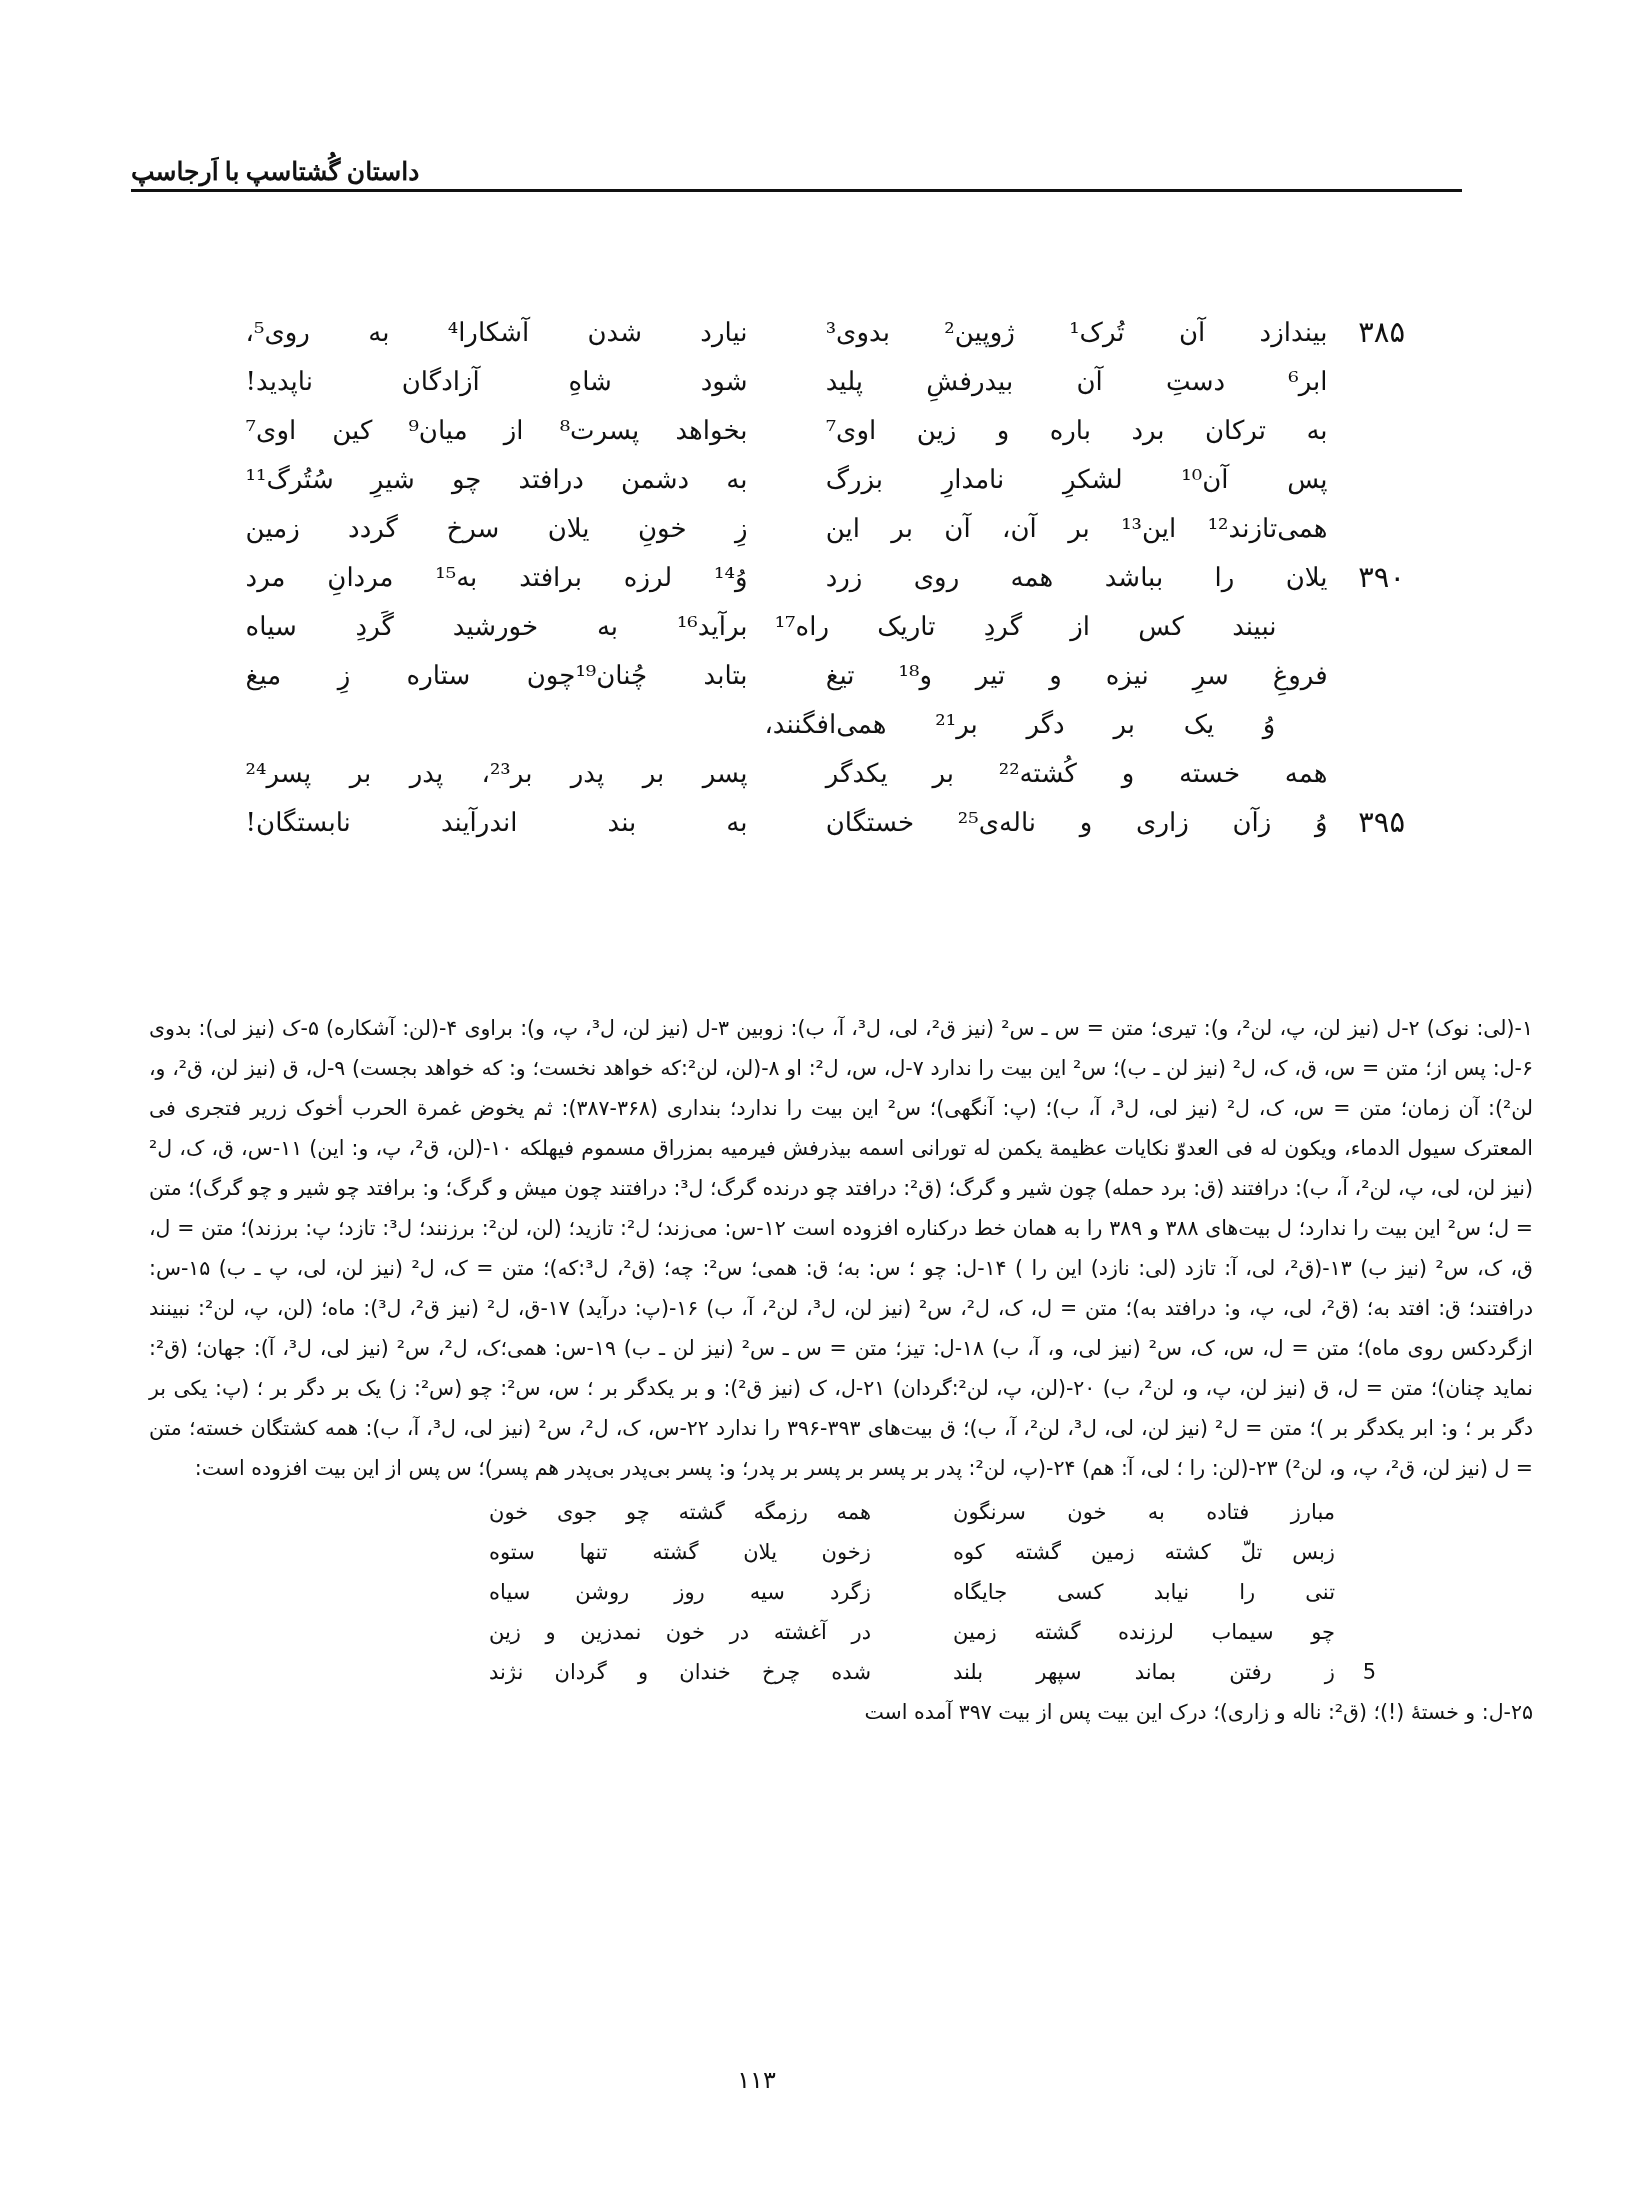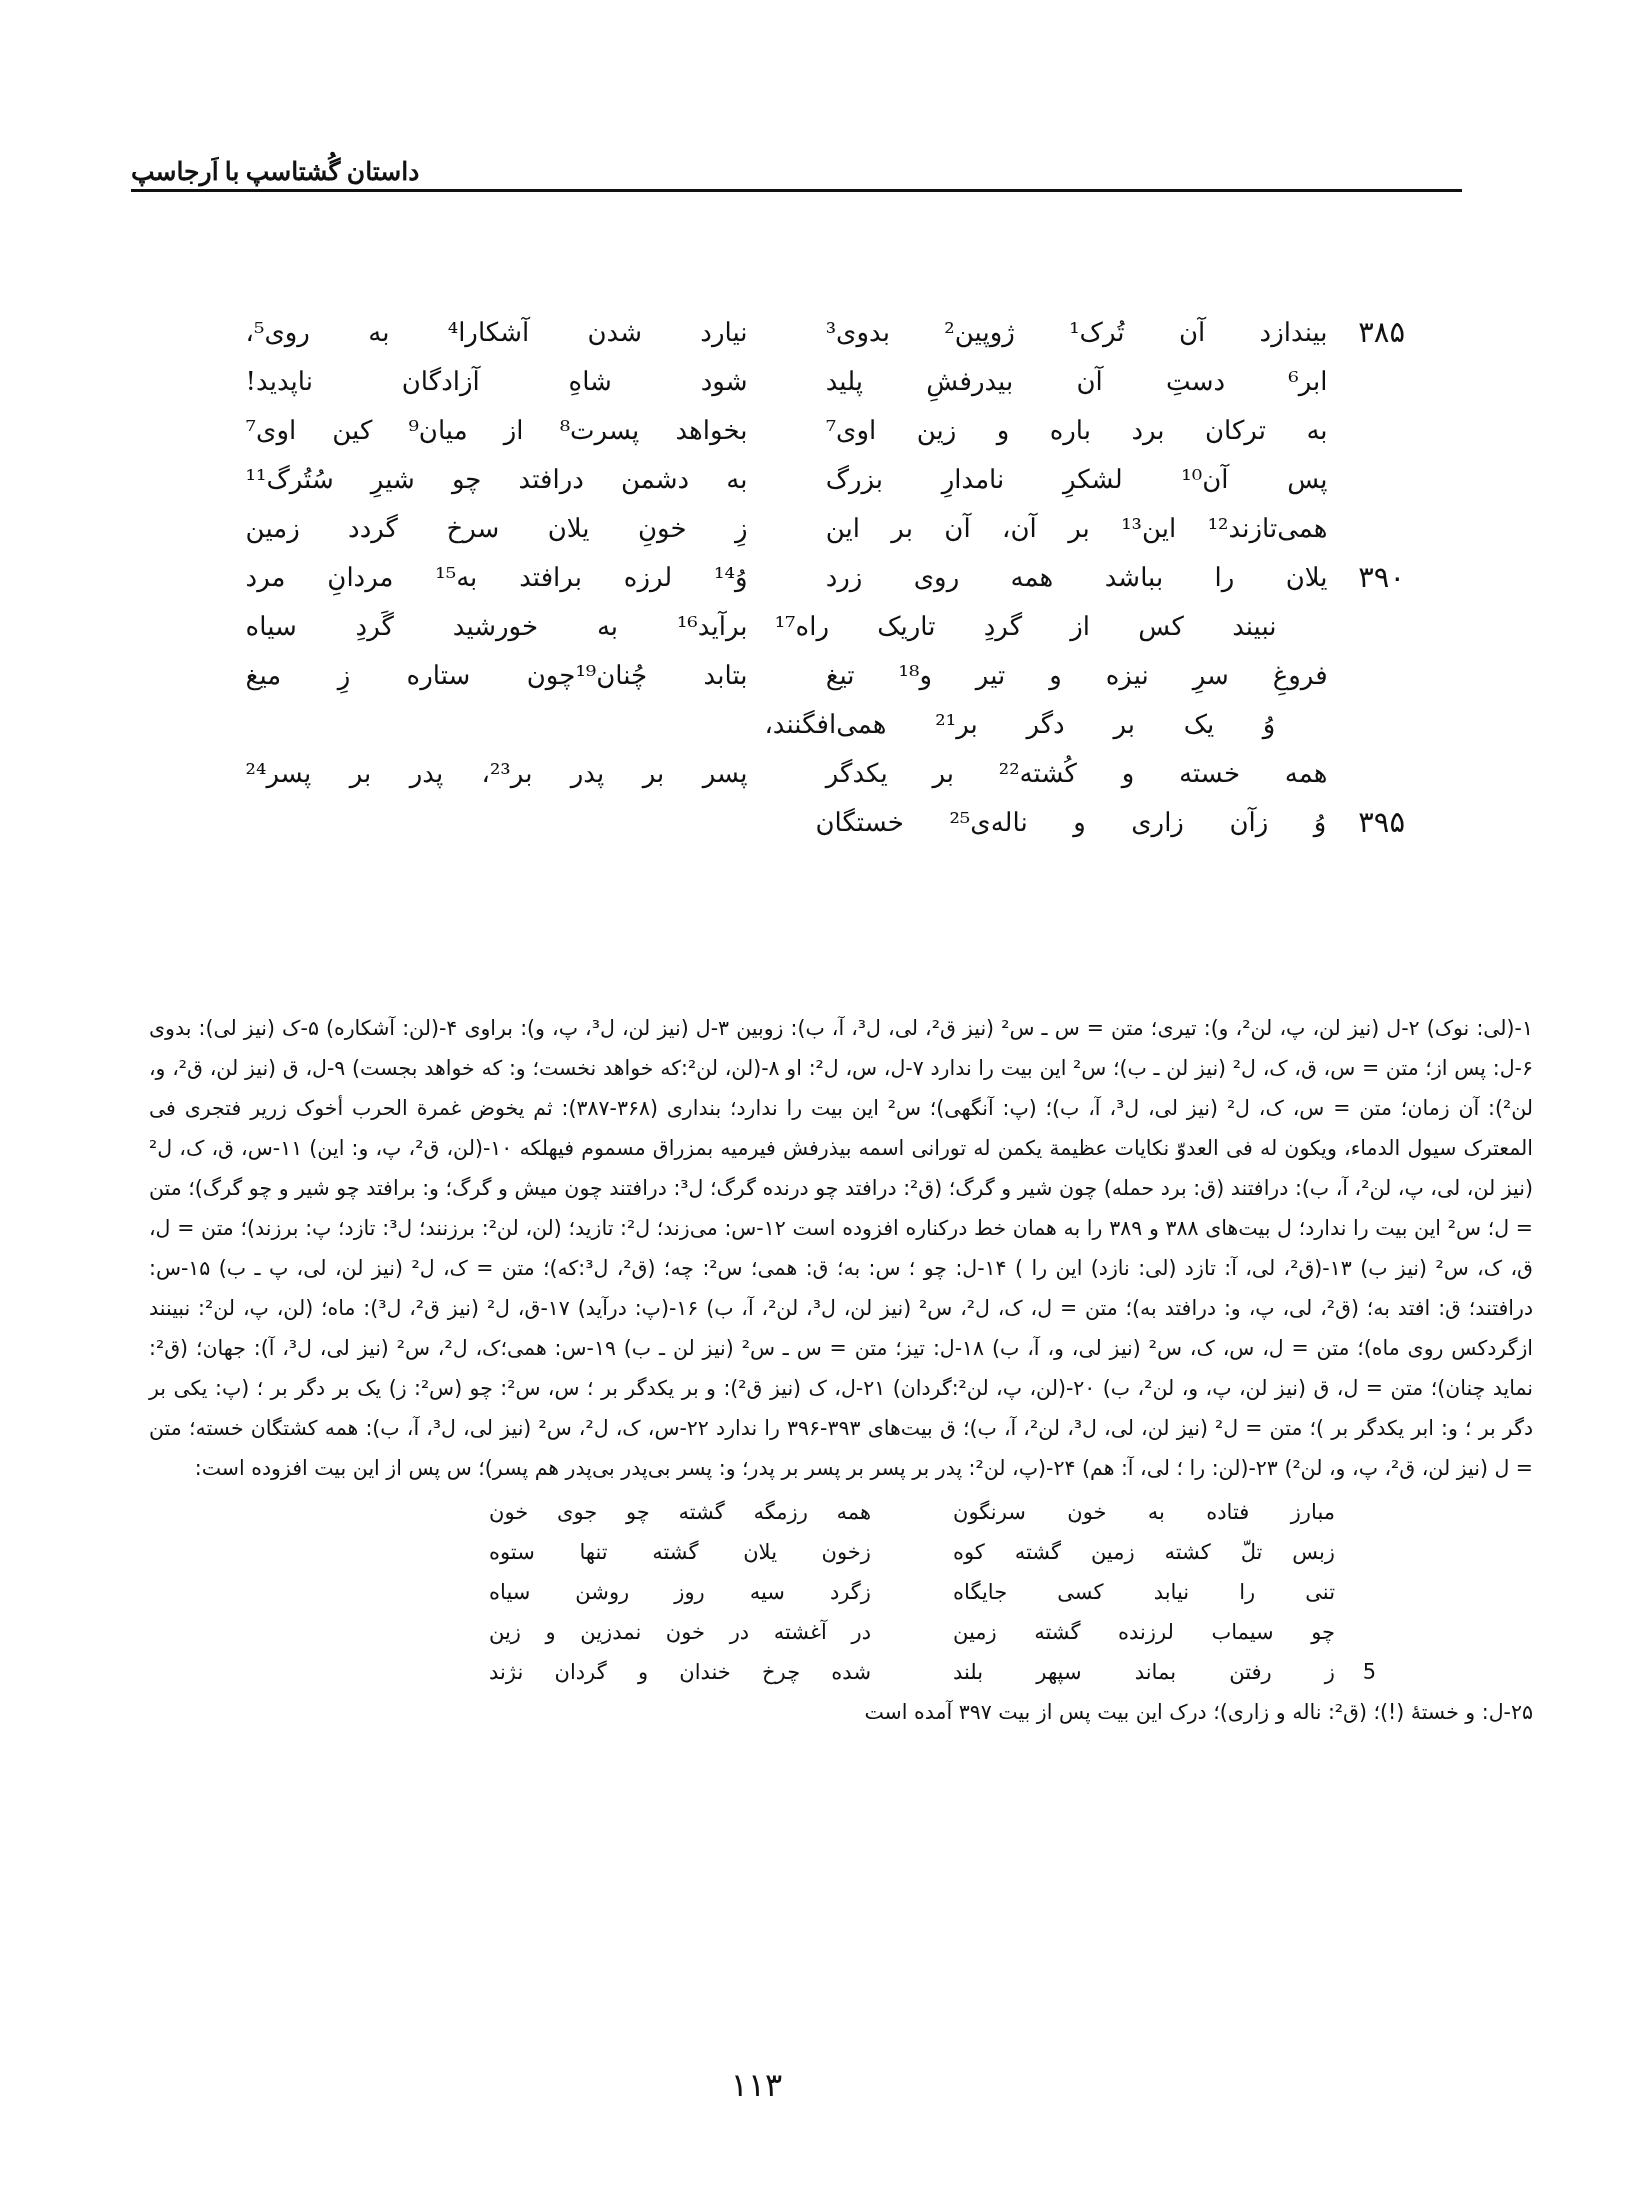--- a/index.html
+++ b/index.html
@@ -44,21 +44,21 @@
       display: flex; flex-direction: row; height: 40px; align-items: center;
       font-family: "DejaVu Serif", serif; font-size: 21px;
     }
     .added-num { width: 41px; text-align: right; font-family: "DejaVu Sans", sans-serif; }
     .added-h {
       width: 382px; text-align: justify; text-align-last: justify; white-space: nowrap;
       padding-left: 82px;
     }
     .page-number {
       position: absolute; top: 2066px; left: 709px; width: 95px; text-align: center;
-      font-family: "DejaVu Sans", sans-serif; font-size: 32px; direction: rtl;
+      font-family: "DejaVu Sans", sans-serif; font-size: 24px; direction: rtl;
     }
   </style>
 </head>
 <body>
 
 <div class="header">
   <span class="header-title">داستان گُشتاسپ با اَرجاسپ</span>
 </div>
 
 <div class="poem">
@@ -107,20 +107,21 @@
     <span class="hemistich second">وُ یک بر دگر بر²¹ همی‌افگنند،</span>
   </div>
   <div class="poem-row">
     <span class="verse-num"></span>
     <span class="hemistich">همه خسته و کُشته²² بر یکدگر</span>
     <span class="hemistich second">پسر بر پدر بر²³، پدر بر پسر²⁴</span>
   </div>
   <div class="poem-row">
     <span class="verse-num">۳۹۵</span>
     <span class="hemistich">وُ زآن زاری و ناله‌ی²⁵ خستگان</span>
+    <span class="hemistich second">به بند اندرآیند نابستگان!</span>
   </div>
 </div>
 
 <div class="footnotes">
   <p class="fn-para">۱-(لی: نوک)  ۲-ل (نیز لن، پ، لن²، و): تیری؛ متن = س ـ س² (نیز ق²، لی، ل³، آ، ب): زوبین  ۳-ل (نیز لن، ل³، پ، و): براوی  ۴-(لن: آشکاره)  ۵-ک (نیز لی): بدوی  ۶-ل: پس از؛ متن = س، ق، ک، ل² (نیز لن ـ ب)؛ س² این بیت را ندارد ۷-ل، س، ل²: او  ۸-(لن، لن²:که خواهد نخست؛ و: که خواهد بجست)  ۹-ل، ق (نیز لن، ق²، و، لن²): آن زمان؛ متن = س، ک، ل² (نیز لی، ل³، آ، ب)؛ (پ: آنگهی)؛ س² این بیت را ندارد؛ بنداری (۳۶۸-۳۸۷): ثم یخوض غمرة الحرب أخوک زریر فتجری فی المعترک سیول الدماء، ویکون له فی العدوّ نکایات عظیمة یکمن له تورانی اسمه بیذرفش فیرمیه بمزراق مسموم فیهلکه  ۱۰-(لن، ق²، پ، و: این)  ۱۱-س، ق، ک، ل² (نیز لن، لی، پ، لن²، آ، ب): درافتند (ق: برد حمله) چون شیر و گرگ؛ (ق²: درافتد چو درنده گرگ؛ ل³: درافتند چون میش و گرگ؛ و: برافتد چو شیر و چو گرگ)؛ متن = ل؛ س² این بیت را ندارد؛ ل بیت‌های ۳۸۸ و ۳۸۹ را به همان خط درکناره افزوده است  ۱۲-س: می‌زند؛ ل²: تازید؛ (لن، لن²: برزنند؛ ل³: تازد؛ پ: برزند)؛ متن = ل، ق، ک، س² (نیز ب)  ۱۳-(ق²، لی، آ: تازد (لی: نازد) این را )  ۱۴-ل: چو ؛ س: به؛ ق: همی؛ س²: چه؛ (ق²، ل³:که)؛ متن = ک، ل² (نیز لن، لی، پ ـ ب)  ۱۵-س: درافتند؛ ق: افتد به؛ (ق²، لی، پ، و: درافتد به)؛ متن = ل، ک، ل²، س² (نیز لن، ل³، لن²، آ، ب)  ۱۶-(پ: درآید)  ۱۷-ق، ل² (نیز ق²، ل³): ماه؛ (لن، پ، لن²: نبینند ازگردکس روی ماه)؛ متن = ل، س، ک، س² (نیز لی، و، آ، ب)  ۱۸-ل: تیز؛ متن = س ـ س² (نیز لن ـ ب)  ۱۹-س: همی؛ک، ل²، س² (نیز لی، ل³، آ): جهان؛ (ق²: نماید چنان)؛ متن = ل، ق (نیز لن، پ، و، لن²، ب)  ۲۰-(لن، پ، لن²:گردان)  ۲۱-ل، ک (نیز ق²): و بر یکدگر بر ؛ س، س²: چو (س²: ز) یک بر دگر بر ؛ (پ: یکی بر دگر بر ؛ و: ابر یکدگر بر )؛ متن = ل² (نیز لن، لی، ل³، لن²، آ، ب)؛ ق بیت‌های ۳۹۳-۳۹۶ را ندارد  ۲۲-س، ک، ل²، س² (نیز لی، ل³، آ، ب): همه کشتگان خسته؛ متن = ل (نیز لن، ق²، پ، و، لن²)  ۲۳-(لن: را ؛ لی، آ: هم)  ۲۴-(پ، لن²: پدر بر پسر بر پسر بر پدر؛ و: پسر بی‌پدر بی‌پدر هم پسر)؛ س پس از این بیت افزوده است:</p>
 
   <div class="added-verses">
     <div class="added-row">
       <span class="added-num"></span>
       <span class="added-h">مبارز فتاده به خون سرنگون</span>

